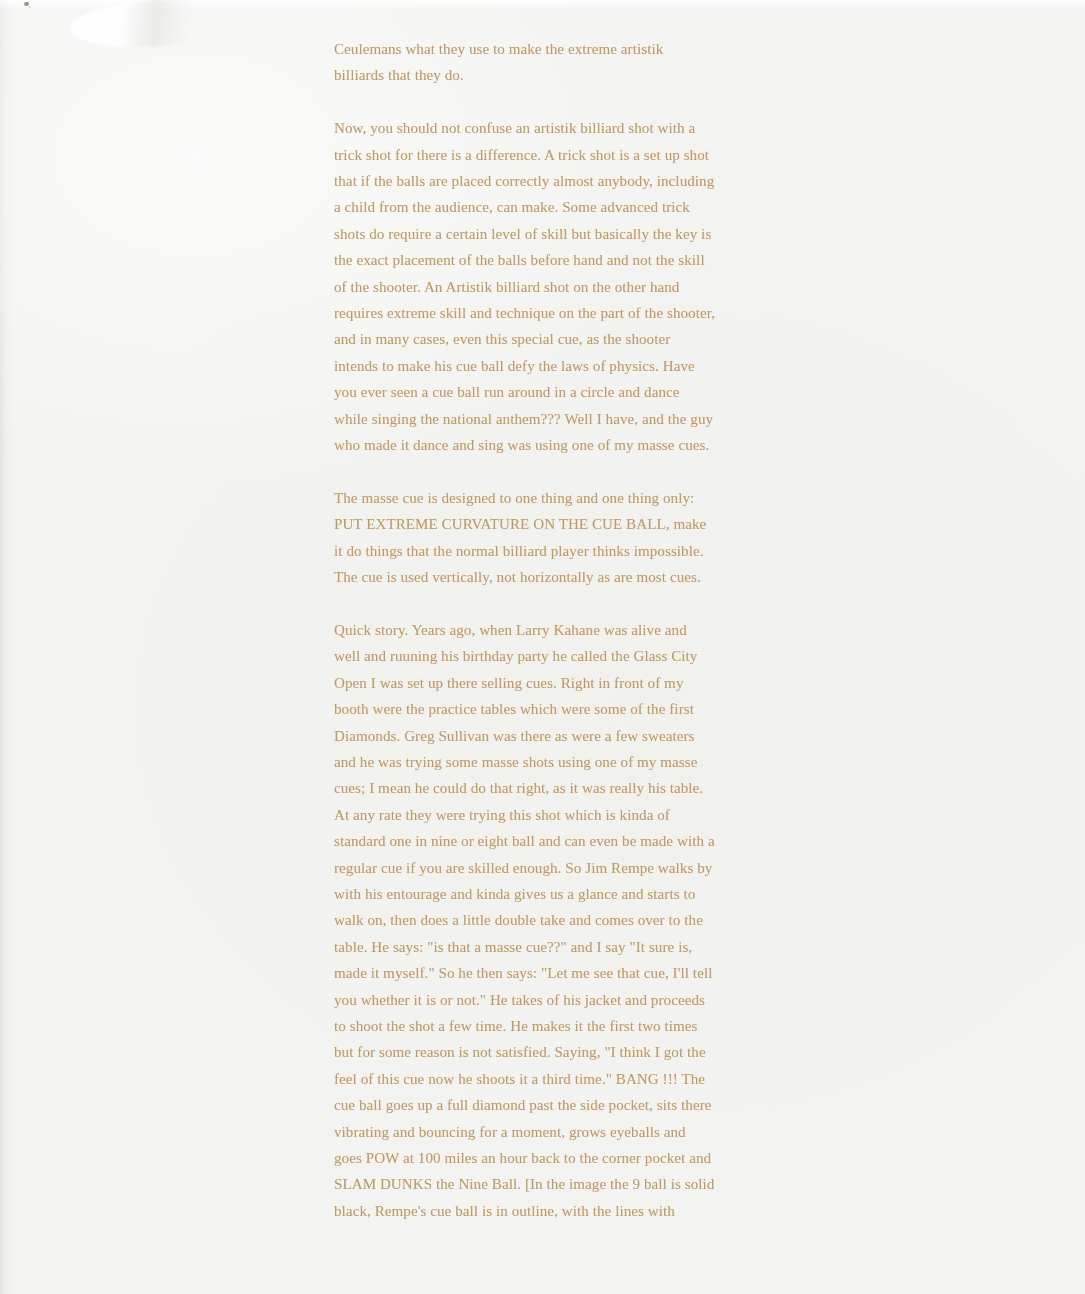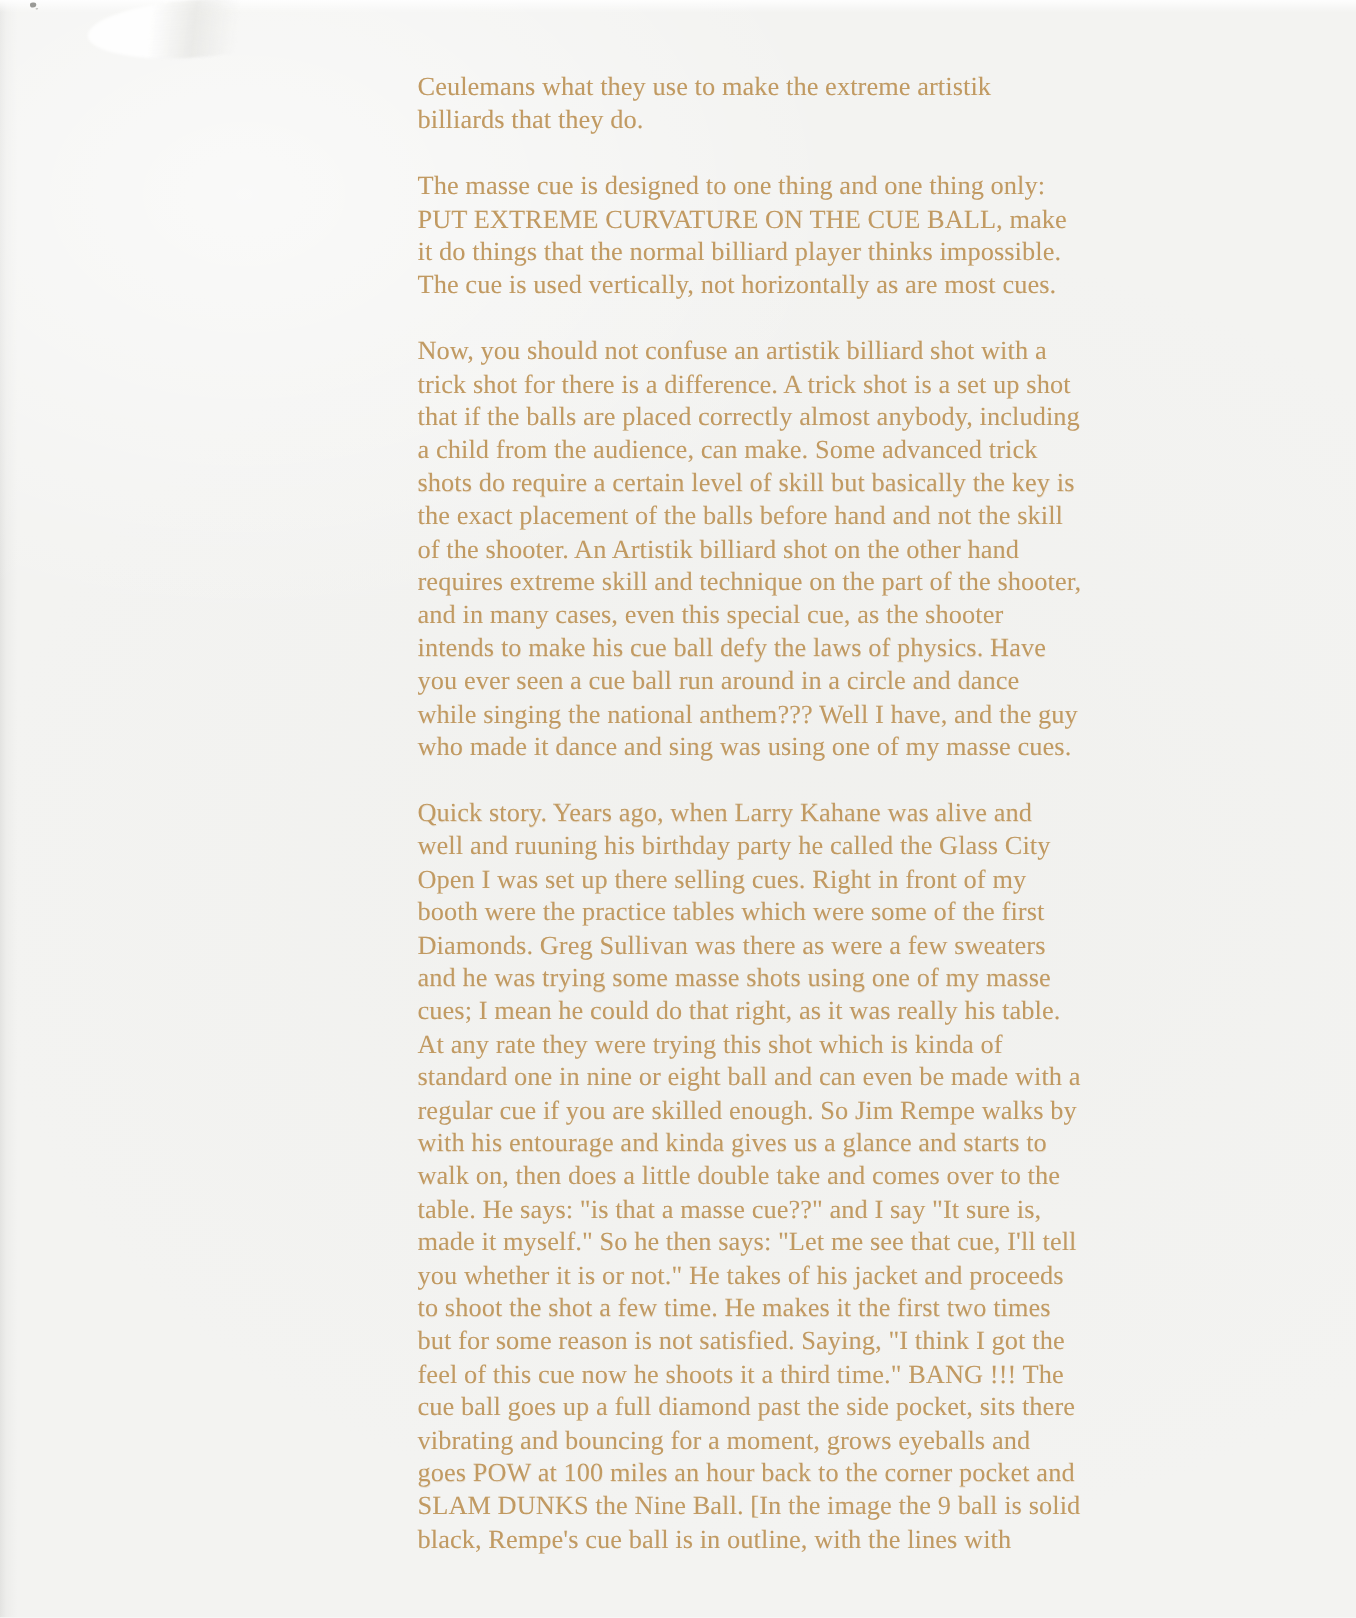--- a/index.html
+++ b/index.html
@@ -45,60 +45,60 @@
     position: absolute;
     left: 24px; top: 2px;
     width: 5px; height: 4px;
     background: #9a9a96;
     border-radius: 50% 40% 60% 50%;
     box-shadow: 3px 3px 0 -1.5px #b5b5b1;
   }
   .text-block {
     position: absolute;
     left: 334px;
-    top: 56px;
+    top: 36px;
     width: 620px;
-    font-size: 21px;
+    font-size: 15px;
     line-height: 26.4px;
     letter-spacing: 0.1px;
   }
   .para {
     margin: 0 0 26.4px 0;
     white-space: pre-line;
     
     text-shadow: 0.3px 0.3px 0 rgba(195,156,100,0.25);
   }
 </style>
 </head>
 <body>
 
 <div class="page">
   <div class="top-edge"></div>
   <div class="crease"></div>
   <div class="speck"></div>
   <div class="text-block" style="color: rgb(193, 154, 98);">
       <p class="para">Ceulemans what they use to make the extreme artistik
 billiards that they do.</p>
-      <p class="para">The masse cue is designed to one thing and one thing only:
-PUT EXTREME CURVATURE ON THE CUE BALL, make
-it do things that the normal billiard player thinks impossible.
-The cue is used vertically, not horizontally as are most cues.</p>
       <p class="para">Now, you should not confuse an artistik billiard shot with a
 trick shot for there is a difference. A trick shot is a set up shot
 that if the balls are placed correctly almost anybody, including
 a child from the audience, can make. Some advanced trick
 shots do require a certain level of skill but basically the key is
 the exact placement of the balls before hand and not the skill
 of the shooter. An Artistik billiard shot on the other hand
 requires extreme skill and technique on the part of the shooter,
 and in many cases, even this special cue, as the shooter
 intends to make his cue ball defy the laws of physics. Have
 you ever seen a cue ball run around in a circle and dance
 while singing the national anthem??? Well I have, and the guy
 who made it dance and sing was using one of my masse cues.</p>
+      <p class="para">The masse cue is designed to one thing and one thing only:
+PUT EXTREME CURVATURE ON THE CUE BALL, make
+it do things that the normal billiard player thinks impossible.
+The cue is used vertically, not horizontally as are most cues.</p>
       <p class="para">Quick story. Years ago, when Larry Kahane was alive and
 well and ruuning his birthday party he called the Glass City
 Open I was set up there selling cues. Right in front of my
 booth were the practice tables which were some of the first
 Diamonds. Greg Sullivan was there as were a few sweaters
 and he was trying some masse shots using one of my masse
 cues; I mean he could do that right, as it was really his table.
 At any rate they were trying this shot which is kinda of
 standard one in nine or eight ball and can even be made with a
 regular cue if you are skilled enough. So Jim Rempe walks by

